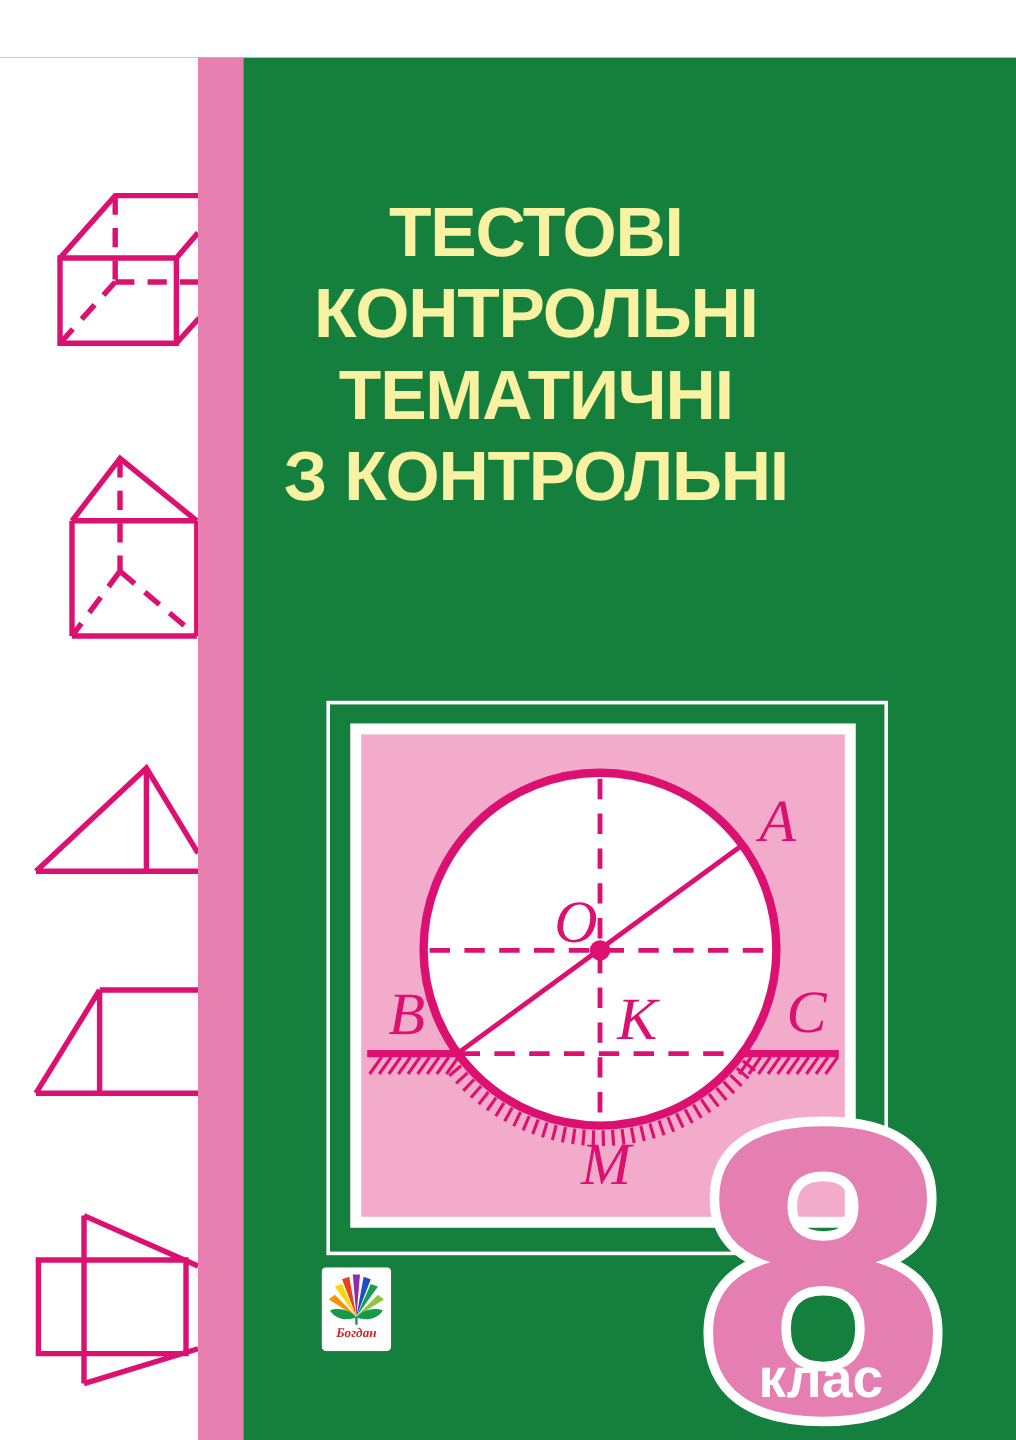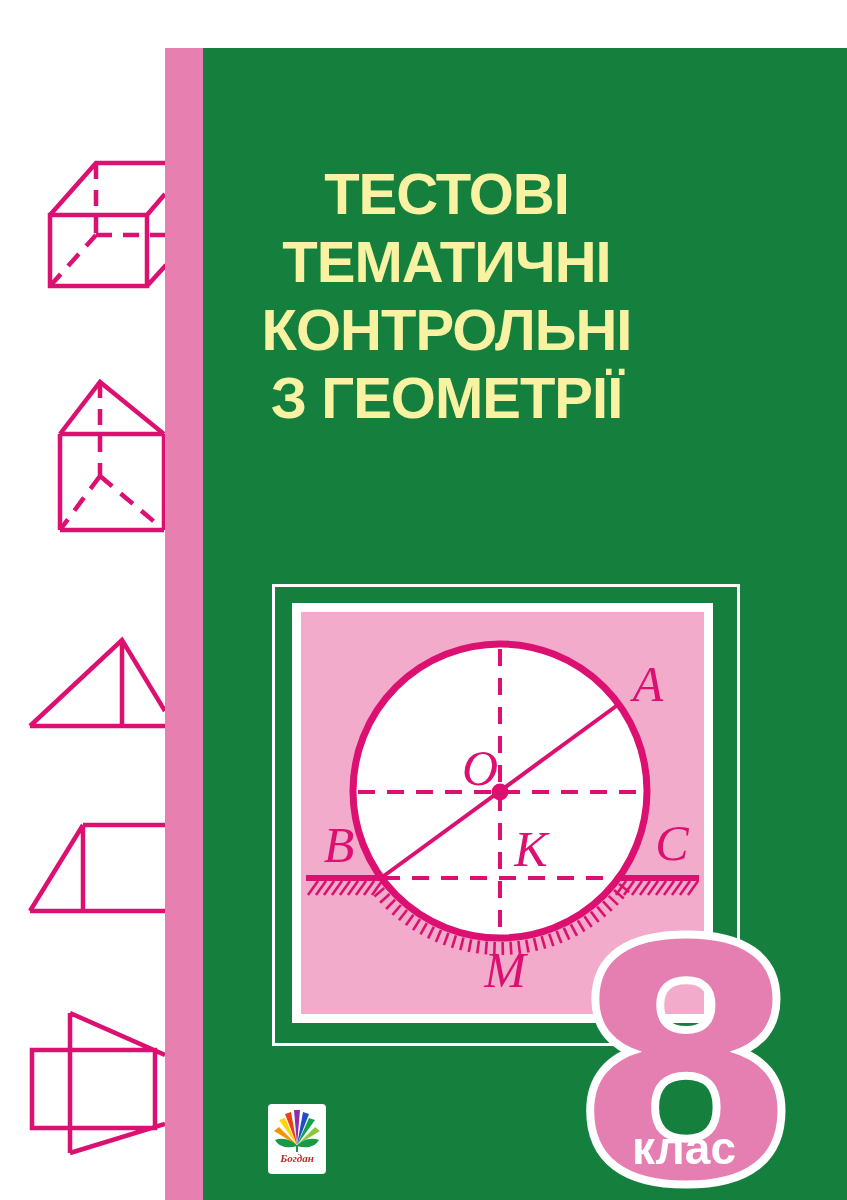--- a/index.html
+++ b/index.html
@@ -34,21 +34,21 @@
   .d-ground { fill:none; stroke:#DC1070; stroke-width:6; }
   .d-tick line { stroke:#DC1070; stroke-width:2.6; }
   .lbl { font-family:"Liberation Serif", serif; font-style:italic; font-size:50px; fill:#DC1070; text-anchor:middle; }
   .lbl-o { font-size:50px; }
   
   .grade { position:absolute; left:0; top:0; width:847px; height:1200px; z-index:4; }
   .g8 { font-family:"DejaVu Sans", sans-serif; font-weight:bold; font-size:320px;
         fill:#E57FB2; stroke:#ffffff; stroke-width:16; paint-order:stroke; stroke-linejoin:round; text-anchor:middle; }
   .gk { font-family:"Liberation Sans", sans-serif; font-weight:bold; font-size:46px; fill:#ffffff; text-anchor:middle; }
   
-  .logo { position:absolute; left:268px; top:1056px; width:58px; height:70px; z-index:4; }
+  .logo { position:absolute; left:268px; top:1008px; width:58px; height:70px; z-index:4; }
   .logo-name { font-family:"Liberation Serif", serif; font-style:italic; font-weight:bold; font-size:11px; fill:#C62828; text-anchor:middle; }
 </style>
 </head>
 <body>
 
 <div class="cover">
 
   <div class="left-col">
     <svg width="165" height="1200" viewBox="0 0 165 1200">
       <g>
@@ -68,23 +68,23 @@
       <g>
         <path class="wire-s" d="M32,1002 H155 V1080 H32 Z M70,965 V1105 M70,965 L165,1007 M70,1105 L165,1076"></path>
       </g>
     </svg>
   </div>
 
   <div class="pink-strip"></div>
 
   <div class="title">
     <div>ТЕСТОВІ</div>
+    <div>КОНТРОЛЬНІ</div>
     <div>ТЕМАТИЧНІ</div>
-    <div>КОНТРОЛЬНІ</div>
-    <div>З ГЕОМЕТРІЇ</div>
+    <div>З КОНТРОЛЬНІ</div>
   </div>
 
   <div class="thin-frame"></div>
   <div class="panel"></div>
 
   <svg class="diagram" viewBox="0 0 847 1200">
     <circle class="c-main" cx="500" cy="743" r="147"></circle>
     <path class="d-dash" d="M500,601 V884 M358,744 H642 M383,830 H617"></path>
     <path class="d-ground" d="M306,830 H383 M617,830 H699"></path>
     <path class="d-solid" d="M381,830 L619,656"></path>

